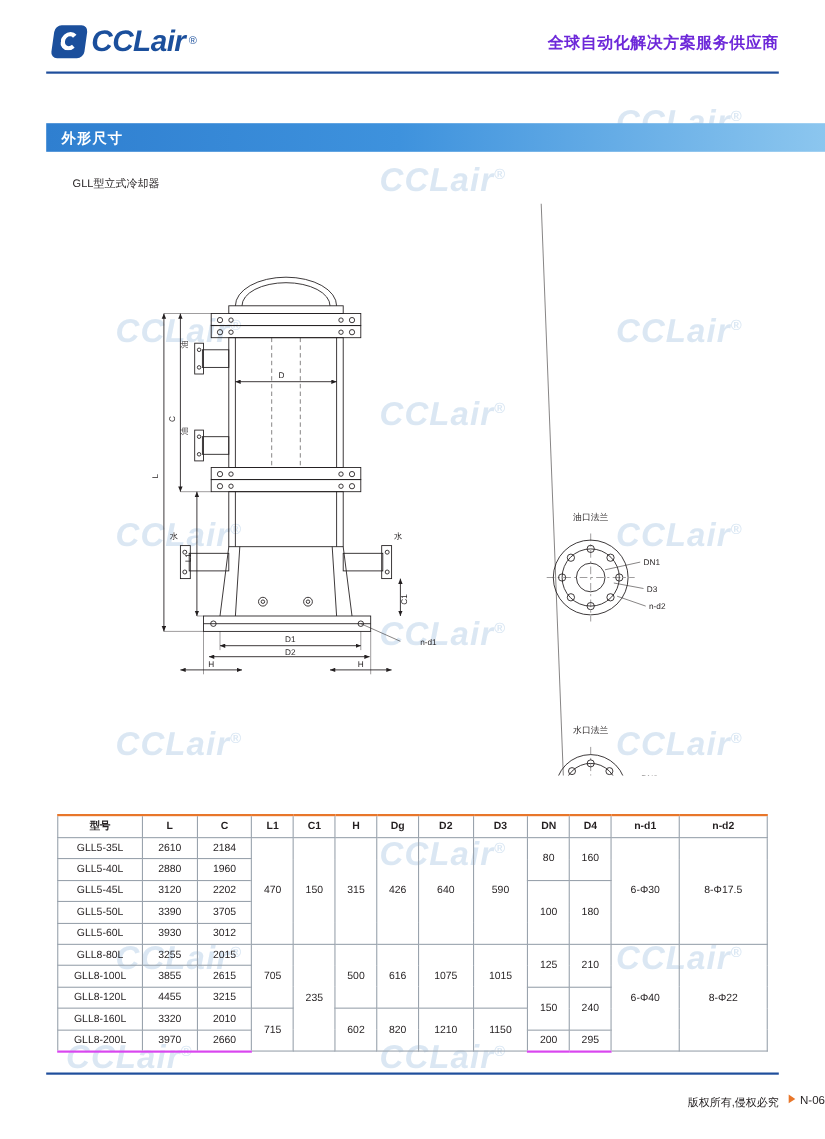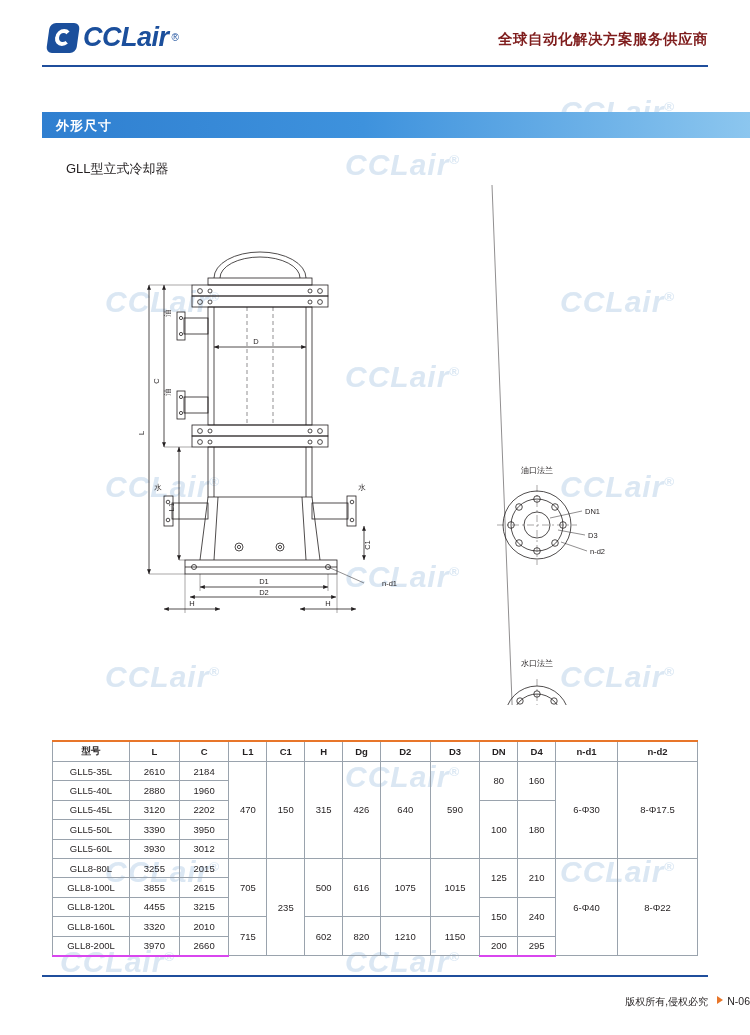--- a/index.html
+++ b/index.html
@@ -92,21 +92,21 @@
     color: #1b4f9c;
     vertical-align: super;
     margin-left: 1px;
   }
   .header-slogan {
     position: absolute;
     right: 42px;
     top: 30px;
     font-size: 14.5px;
     font-weight: bold;
-    color: #7f1d1d;
+    color: #6d28d9;
     letter-spacing: .5px;
     margin-left: 12px;
   }
 
   
   .section-bar {
     position: absolute;
     left: 42px;
     top: 112px;
     width: 714px;
@@ -120,21 +120,21 @@
     top: 5px;
     font-size: 13px;
     font-weight: bold;
     color: #ffffff;
     letter-spacing: 1px;
   }
   .sub-title {
     position: absolute;
     left: 66px;
     top: 160px;
-    font-size: 13px;
+    font-size: 10px;
     color: #231f20;
     z-index: 8;
   }
 
   
   .drawing {
     position: absolute;
     left: 42px;
     top: 185px;
     width: 666px;
@@ -473,21 +473,21 @@
       <td class="col-model">GLL5-45L</td>
       <td>3120</td>
       <td>2202</td>
       <td rowspan="3">100</td>
       <td rowspan="3">180</td>
     </tr>
 
     <tr>
       <td class="col-model">GLL5-50L</td>
       <td>3390</td>
-      <td>3950</td>
+      <td>3705</td>
     </tr>
 
     <tr>
       <td class="col-model">GLL5-60L</td>
       <td>3930</td>
       <td>3012</td>
     </tr>
 
     <tr>
       <td class="col-model">GLL8-80L</td>

